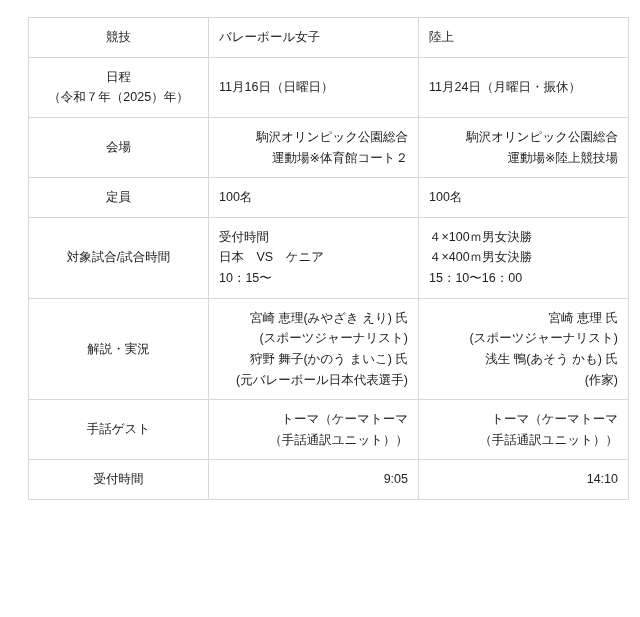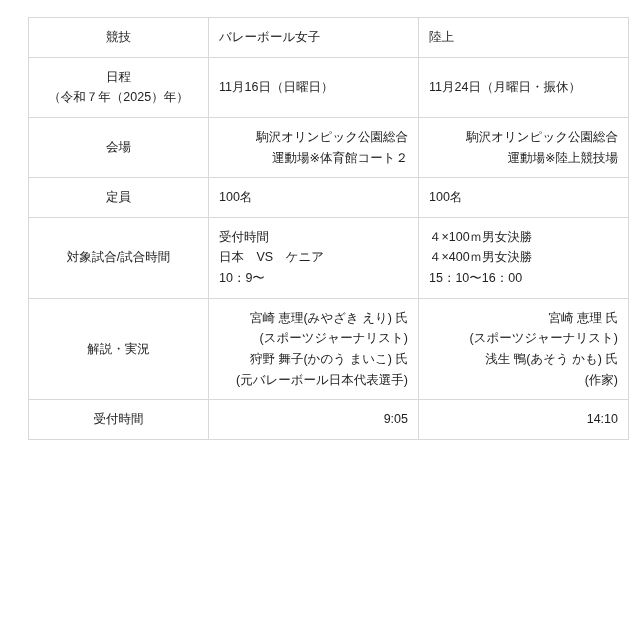--- a/index.html
+++ b/index.html
@@ -120,21 +120,21 @@
           </td>
         </tr>
 
         <tr>
           <td class="label">
             <span class="line">対象試合/試合時間</span>
           </td>
           <td class="val-center">
             <span class="line">受付時間</span>
             <span class="line">日本　VS　ケニア</span>
-            <span class="line">10：9〜</span>
+            <span class="line">10：15〜</span>
           </td>
           <td class="val-center">
             <span class="line">４×100ｍ男女決勝</span>
             <span class="line">４×400ｍ男女決勝</span>
             <span class="line">15：10〜16：00</span>
           </td>
         </tr>
 
         <tr>
           <td class="label">
@@ -147,20 +147,33 @@
             <span class="line">(元バレーボール日本代表選手)</span>
           </td>
           <td class="val-left">
             <span class="line">宮崎 恵理 氏</span>
             <span class="line">(スポーツジャーナリスト)</span>
             <span class="line">浅生 鴨(あそう かも) 氏</span>
             <span class="line">(作家)</span>
           </td>
         </tr>
 
+        <tr>
+          <td class="label">
+            <span class="line">手話ゲスト</span>
+          </td>
+          <td class="val-left">
+            <span class="line">トーマ（ケーマトーマ</span>
+            <span class="line">（手話通訳ユニット））</span>
+          </td>
+          <td class="val-left">
+            <span class="line">トーマ（ケーマトーマ</span>
+            <span class="line">（手話通訳ユニット））</span>
+          </td>
+        </tr>
 
         <tr>
           <td class="label">
             <span class="line">受付時間</span>
           </td>
           <td class="val-left">
             <span class="line">9:05</span>
           </td>
           <td class="val-left">
             <span class="line">14:10</span>

